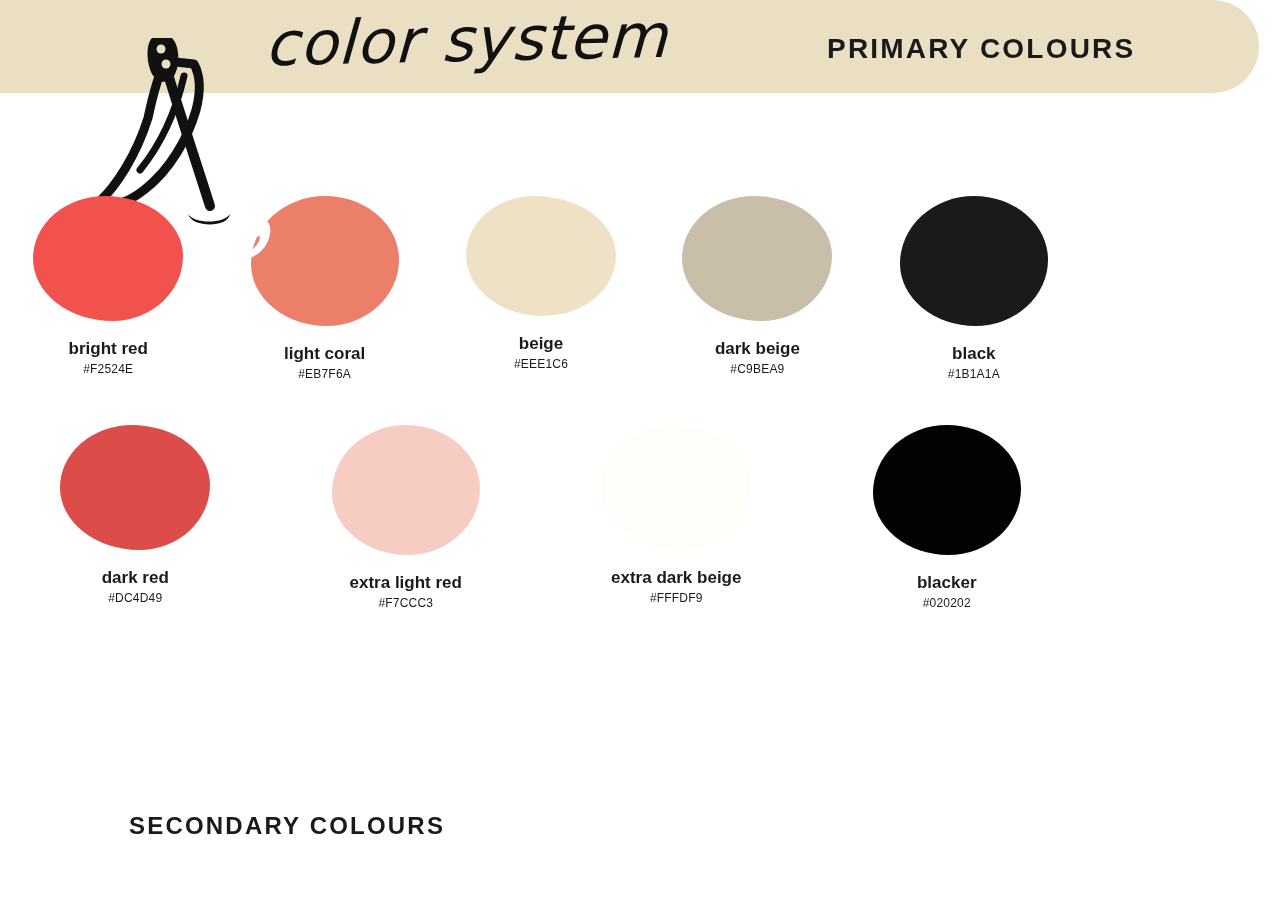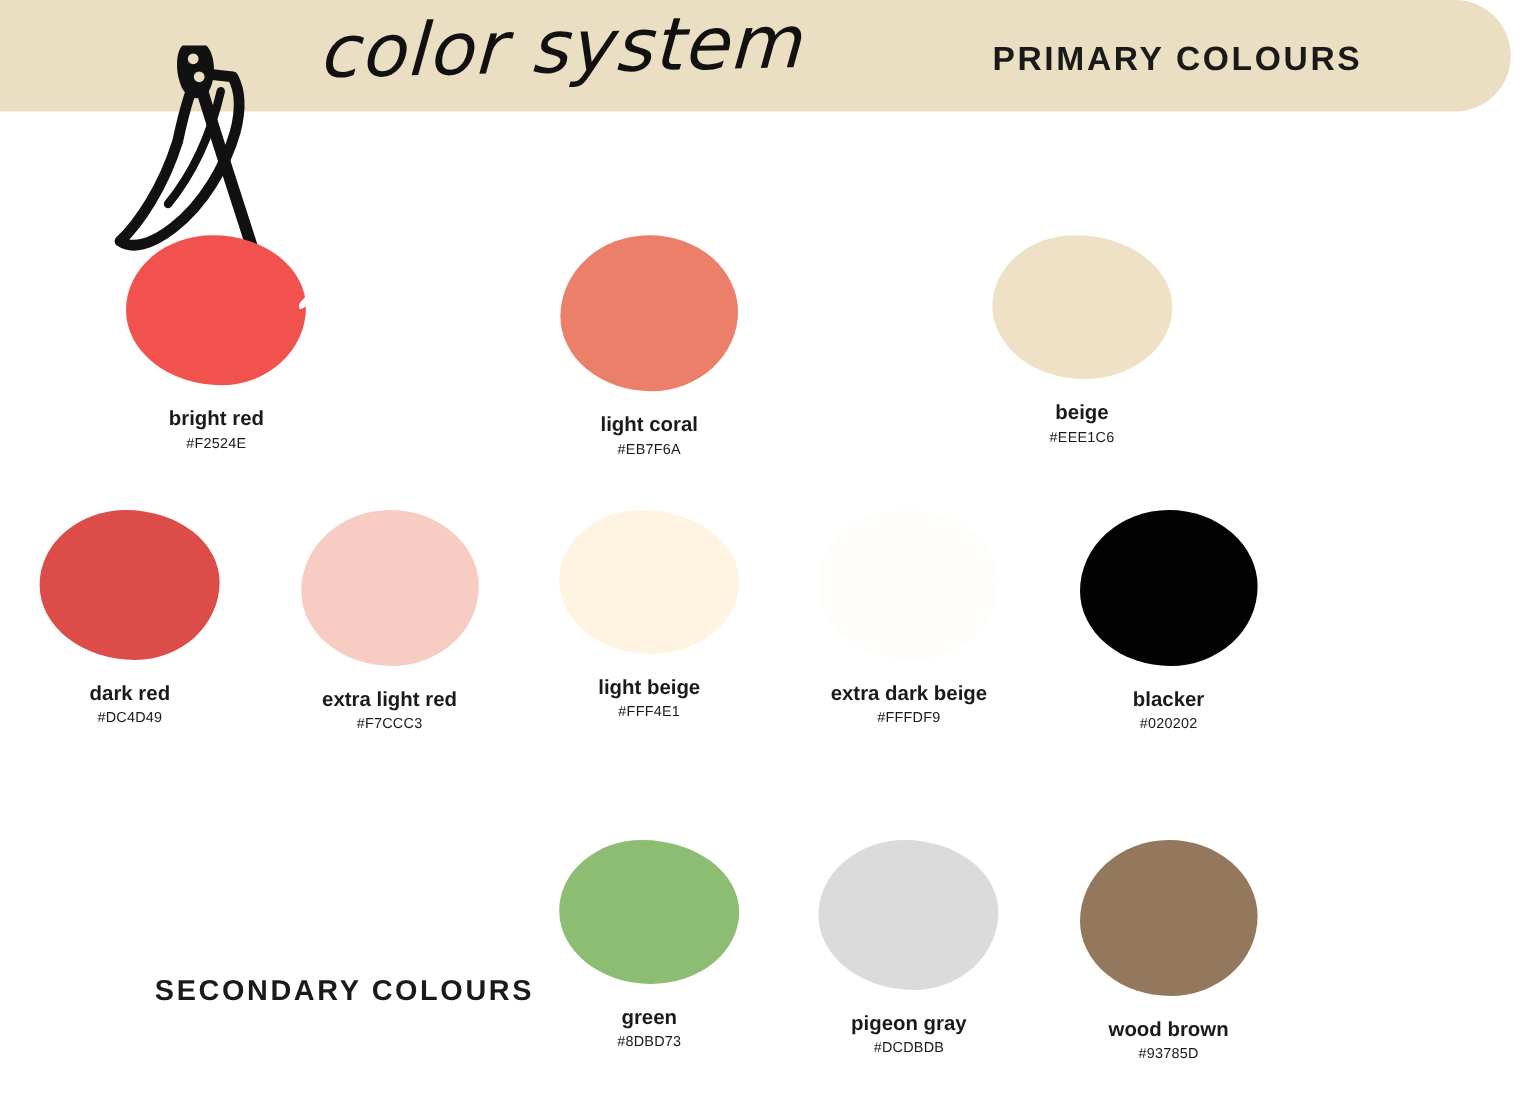--- a/index.html
+++ b/index.html
@@ -109,70 +109,56 @@
     <div class="swatch-cell">
       <div class="blob tallish" style="background:#EB7F6A"></div>
       <div class="swatch-name">light coral</div>
       <div class="swatch-hex">#EB7F6A</div>
     </div>
     <div class="swatch-cell">
       <div class="blob squarish" style="background:#EEE1C6"></div>
       <div class="swatch-name">beige</div>
       <div class="swatch-hex">#EEE1C6</div>
     </div>
+    <div class="swatch-cell">
+      <div class="blob" style="background:#C9BEA9"></div>
+      <div class="swatch-name">dark beige</div>
+      <div class="swatch-hex">#C9BEA9</div>
+    </div>
+    <div class="swatch-cell">
+      <div class="blob tallish" style="background:#1B1A1A"></div>
+      <div class="swatch-name">black</div>
+      <div class="swatch-hex">#1B1A1A</div>
+    </div>
   </div>
 
   <div class="swatch-row" id="row-primary-2">
     <div class="swatch-cell">
       <div class="blob" style="background:#DC4D49"></div>
       <div class="swatch-name">dark red</div>
       <div class="swatch-hex">#DC4D49</div>
     </div>
     <div class="swatch-cell">
       <div class="blob tallish" style="background:#F7CCC3"></div>
       <div class="swatch-name">extra light red</div>
       <div class="swatch-hex">#F7CCC3</div>
-    </div>
-    <div class="swatch-cell">
-      <div class="blob squarish" style="background:#FFF4E1"></div>
-      <div class="swatch-name">light beige</div>
-      <div class="swatch-hex">#FFF4E1</div>
     </div>
     <div class="swatch-cell">
       <div class="blob" style="background:#FFFDF9"></div>
       <div class="swatch-name">extra dark beige</div>
       <div class="swatch-hex">#FFFDF9</div>
     </div>
     <div class="swatch-cell">
       <div class="blob tallish" style="background:#020202"></div>
       <div class="swatch-name">blacker</div>
       <div class="swatch-hex">#020202</div>
     </div>
   </div>
 
   <div class="section-label-secondary">SECONDARY COLOURS</div>
 
-  <div class="swatch-row" id="row-secondary">
-    <div class="secondary-spacer"></div>
-    <div class="secondary-spacer"></div>
-    <div class="swatch-cell">
-      <div class="blob squarish" style="background:#8DBD73"></div>
-      <div class="swatch-name">green</div>
-      <div class="swatch-hex">#8DBD73</div>
-    </div>
-    <div class="swatch-cell">
-      <div class="blob" style="background:#DCDBDB"></div>
-      <div class="swatch-name">pigeon gray</div>
-      <div class="swatch-hex">#DCDBDB</div>
-    </div>
-    <div class="swatch-cell">
-      <div class="blob tallish" style="background:#93785D"></div>
-      <div class="swatch-name">wood brown</div>
-      <div class="swatch-hex">#93785D</div>
-    </div>
-  </div>
 
   <svg style="position:absolute;left:230px;top:210px;width:50px;height:60px;pointer-events:none" viewBox="0 0 50 60">
     <path d="M26,6 C36,6 42,14 40,24 C38,36 30,44 20,48 C18,44 20,42 24,38
              C28,34 30,30 30,26 C24,28 18,24 18,16 C18,10 21,6 26,6 Z" fill="#FFFFFF"></path>
   </svg>
 
 </div>
 
 </body></html>

